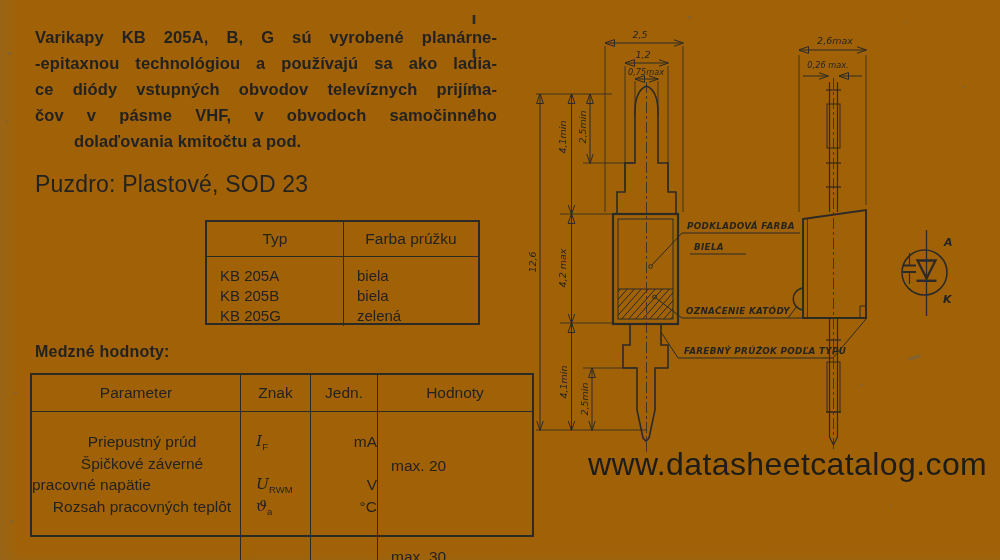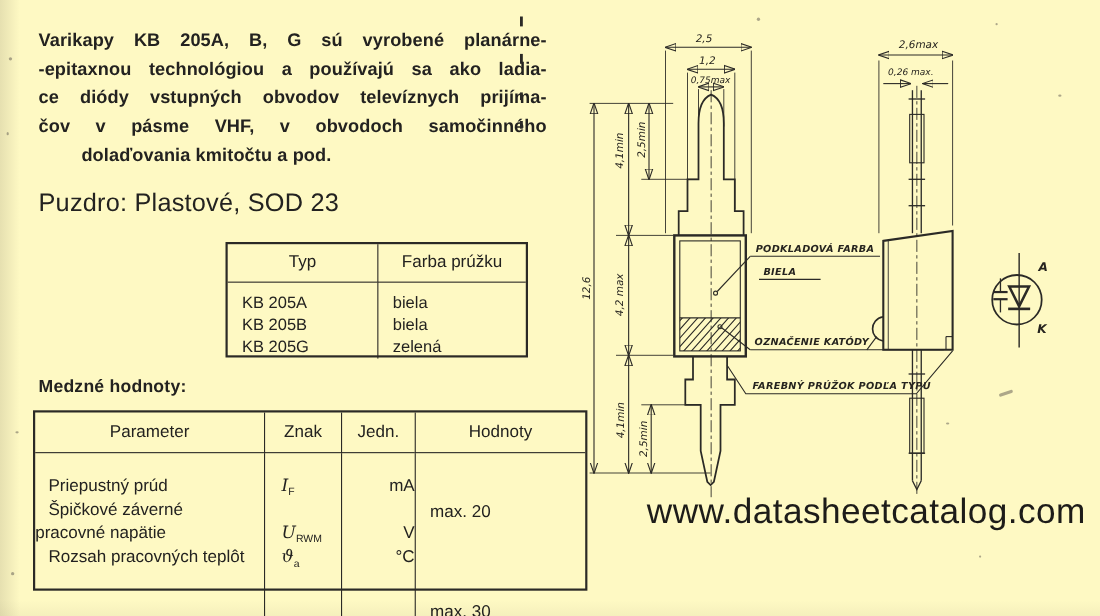--- a/index.html
+++ b/index.html
@@ -1,18 +1,18 @@
 <!DOCTYPE html>
 <html><head>
 <meta charset="utf-8">
 <style>
   html,body{margin:0;padding:0;}
   body{width:1000px;height:560px;position:relative;overflow:hidden;
        font-family:"Liberation Sans",sans-serif;}
-  .page{position:absolute;inset:0;background:#fef9c3;}
+  .page{position:absolute;inset:0;background:#a16207;}
   .page::before{content:"";position:absolute;inset:0;
        background:linear-gradient(90deg,rgba(120,110,90,.18),rgba(120,110,90,0) 18px),
                   linear-gradient(0deg,rgba(120,110,90,.07),rgba(120,110,90,0) 14px);
        pointer-events:none;}
 
   
   .intro{position:absolute;left:35px;top:24px;width:462px;
          font-size:16.5px;font-weight:700;color:#232220;letter-spacing:.1px;}
   .intro-line{line-height:26px;text-align:justify;text-align-last:justify;white-space:normal;}
   .intro-line.last{text-align-last:left;margin-left:39px;}
@@ -32,21 +32,21 @@
   
   .limits-title{position:absolute;left:35px;top:343px;font-size:16px;font-weight:700;color:#232220;letter-spacing:.2px;}
   .t2{position:absolute;left:30px;top:373px;width:504px;height:164px;
       border:2px solid #2b2a26;box-sizing:border-box;color:#232220;
       display:grid;grid-template-columns:208px 70px 67px 1fr;grid-template-rows:37px 1fr;}
   .t2 .hcell{display:flex;align-items:center;justify-content:center;font-size:15.5px;
       border-bottom:1.7px solid #2b2a26;}
   .t2 .cN{border-left:1.7px solid #2b2a26;}
   .t2 .bcol{padding-top:19px;font-size:15.5px;}
   .t2 .bcol div{height:21.5px;line-height:21.5px;}
-  .t2 .p1{padding-left:12px;}
+  .t2 .p1{padding-left:12px;text-align:center;}
   .t2 .p2{}
   .t2 .zn{padding-left:15px;font-family:"DejaVu Serif",serif;font-style:italic;}
   .t2 .zn sub,{font-size:9px;}
   .t2 sub{font-size:9.5px;font-style:normal;font-family:"Liberation Sans",sans-serif;letter-spacing:0;}
   .t2 .ctr{text-align:right;}
   .t2 .hv{padding-left:13px;margin-top:24px;}
 
   
   .draw{position:absolute;left:460px;top:0;width:540px;height:520px;}
   .draw line,.draw path,.draw rect,.draw circle,.draw polyline{stroke:#2b2a26;fill:none;}

